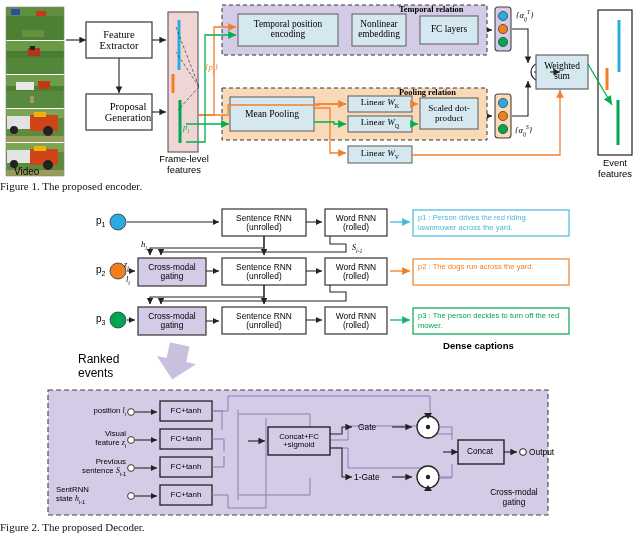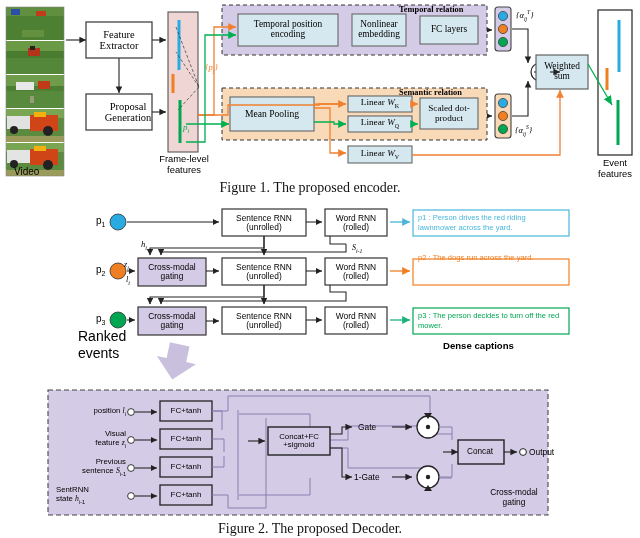--- a/index.html
+++ b/index.html
@@ -1,21 +1,21 @@
 <!DOCTYPE html>
 <html><head>
 <meta charset="utf-8">
 <style>
   html,body{margin:0;padding:0;background:#ffffff;}
   body{width:640px;height:538px;position:relative;overflow:hidden;
        font-family:"Liberation Sans", sans-serif; color:#000;}
   .fig{position:absolute;left:0;top:0;width:640px;height:538px;}
   svg{position:absolute;left:0;top:0;}
-  .cap{position:absolute;width:620px;text-align:center;
-       font-family:"Liberation Serif", serif;font-size:14px;color:#111;}
+  .cap{position:absolute;width:620px;
+       font-family:"Liberation Serif", serif;font-size:11px;color:#111;}
   .boxtxt{position:absolute;display:flex;align-items:center;justify-content:center;
           text-align:center;line-height:1.05;pointer-events:none;}
   .serif{font-family:"Liberation Serif", serif;}
   .sans{font-family:"Liberation Sans", sans-serif;}
   .bold{font-weight:bold;}
   .ital{font-style:italic;}
   .lbl{position:absolute;}
   .capbox{position:absolute;box-sizing:border-box;padding:3px 4px 2px 5px;
           font-family:"Liberation Sans", sans-serif;font-size:7.6px;line-height:1.32;}
 </style>
@@ -187,21 +187,21 @@
     <span><span>Linear</span>&nbsp;<i>W</i><sub style="font-size:6px">V</sub></span>
   </div>
   <div class="boxtxt serif" style="left:420px;top:98px;width:58px;height:31px;font-size:9.2px;">
     <span><span>Scaled dot-</span><br><span>product</span></span>
   </div>
   <div class="boxtxt serif" style="left:536px;top:55px;width:52px;height:34px;font-size:9.4px;">
     <span><span>Weighted</span><br><span>sum</span></span>
   </div>
 
   <div class="lbl serif bold" style="left:399px;top:5px;font-size:8.4px;">Temporal relation</div>
-  <div class="lbl serif bold" style="left:399px;top:88px;font-size:8.4px;">Semantic relation</div>
+  <div class="lbl serif bold" style="left:399px;top:88px;font-size:8.4px;">Pooling relation</div>
 
   <div class="lbl sans" style="left:14px;top:166px;font-size:10px;">Video</div>
   <div class="lbl sans" style="left:155px;top:154px;font-size:9.4px;text-align:center;width:58px;line-height:1.15;">
     <span>Frame-level</span><br><span>features</span>
   </div>
   <div class="lbl sans" style="left:595px;top:158px;font-size:9.4px;text-align:center;width:40px;line-height:1.15;">
     <span>Event</span><br><span>features</span>
   </div>
 
   <div class="lbl serif ital" style="left:205px;top:62px;font-size:8.6px;color:#f08030;">
@@ -384,37 +384,37 @@
     <span><span>Word RNN</span><br><span>(rolled)</span></span>
   </div>
   <div class="boxtxt sans" style="left:325px;top:258px;width:62px;height:27px;font-size:8.4px;">
     <span><span>Word RNN</span><br><span>(rolled)</span></span>
   </div>
   <div class="boxtxt sans" style="left:325px;top:307px;width:62px;height:27px;font-size:8.4px;">
     <span><span>Word RNN</span><br><span>(rolled)</span></span>
   </div>
 
   <div class="capbox" style="left:413px;top:210px;width:156px;height:26px;color:#49b6da;">p1 : Person drives the red riding lawnmower across the yard.</div>
-  <div class="capbox" style="left:413px;top:250px;width:156px;height:44px;color:#f07f22;">p2 : The dogs run across the yard.</div>
+  <div class="capbox" style="left:413px;top:259px;width:156px;height:44px;color:#f07f22;">p2 : The dogs run across the yard.</div>
   <div class="capbox" style="left:413px;top:308px;width:156px;height:26px;color:#00a651;">p3 : The person decides to turn off the red mower.</div>
 
   <div class="lbl serif ital" style="left:141px;top:239px;font-size:8.6px;">
     <span>h</span><sub style="font-size:6px">i</sub>
   </div>
   <div class="lbl serif ital" style="left:124px;top:260px;font-size:8.2px;">
     <span>z</span><sub style="font-size:5.8px">i</sub>
   </div>
   <div class="lbl serif ital" style="left:126px;top:275px;font-size:8.2px;">
     <span>l</span><sub style="font-size:5.8px">i</sub>
   </div>
   <div class="lbl serif ital" style="left:352px;top:243px;font-size:8px;">
     <span>S</span><sub style="font-size:5.8px">i-1</sub>
   </div>
 
-  <div class="lbl sans" style="left:78px;top:328px;font-size:14px;line-height:1.2;">
+  <div class="lbl sans" style="left:78px;top:352px;font-size:12px;line-height:1.2;">
     <span>Ranked</span><br><span>events</span>
   </div>
   <div class="lbl sans bold" style="left:443px;top:340px;font-size:9.6px;">Dense  captions</div>
 
   <div class="lbl sans" style="left:64px;top:406px;font-size:7.8px;width:62px;text-align:right;">
     <span>position</span>
     <i style="font-family:'Liberation Serif',serif">l</i><sub style="font-size:5.6px">i</sub>
   </div>
   <div class="lbl sans" style="left:60px;top:429px;font-size:7.8px;width:66px;text-align:right;line-height:1.18;">
     <span>Visual</span><br>

